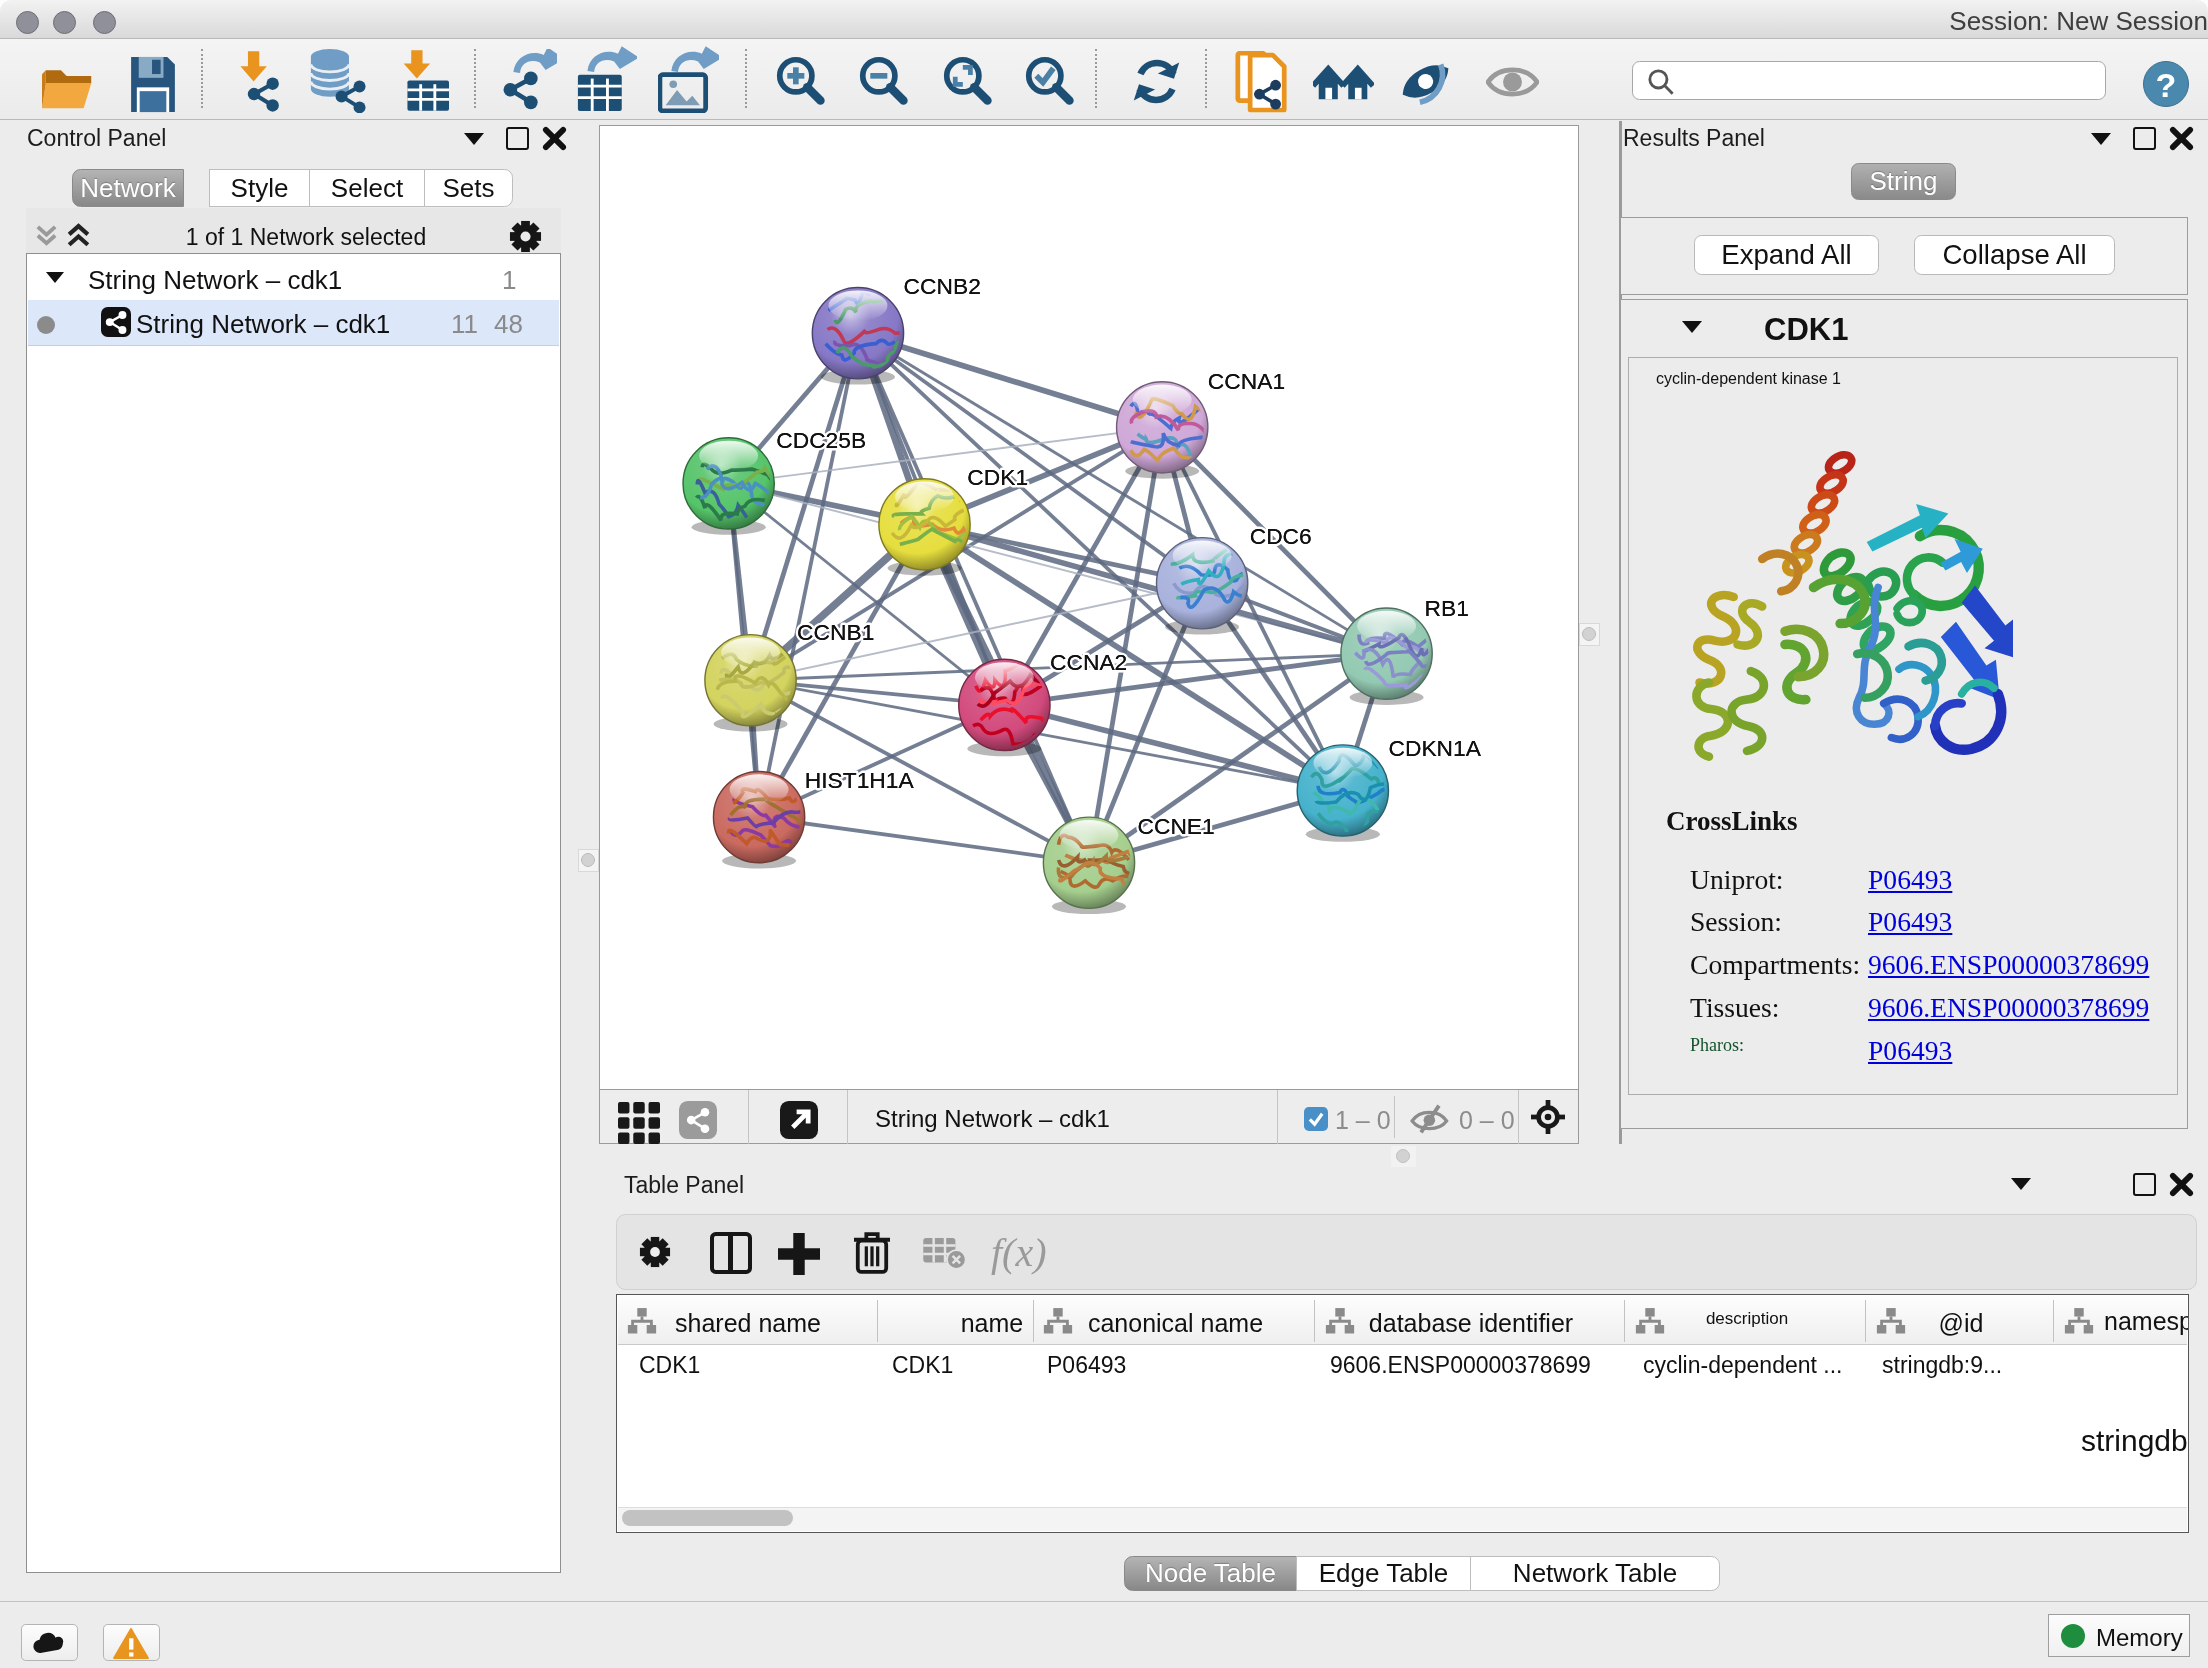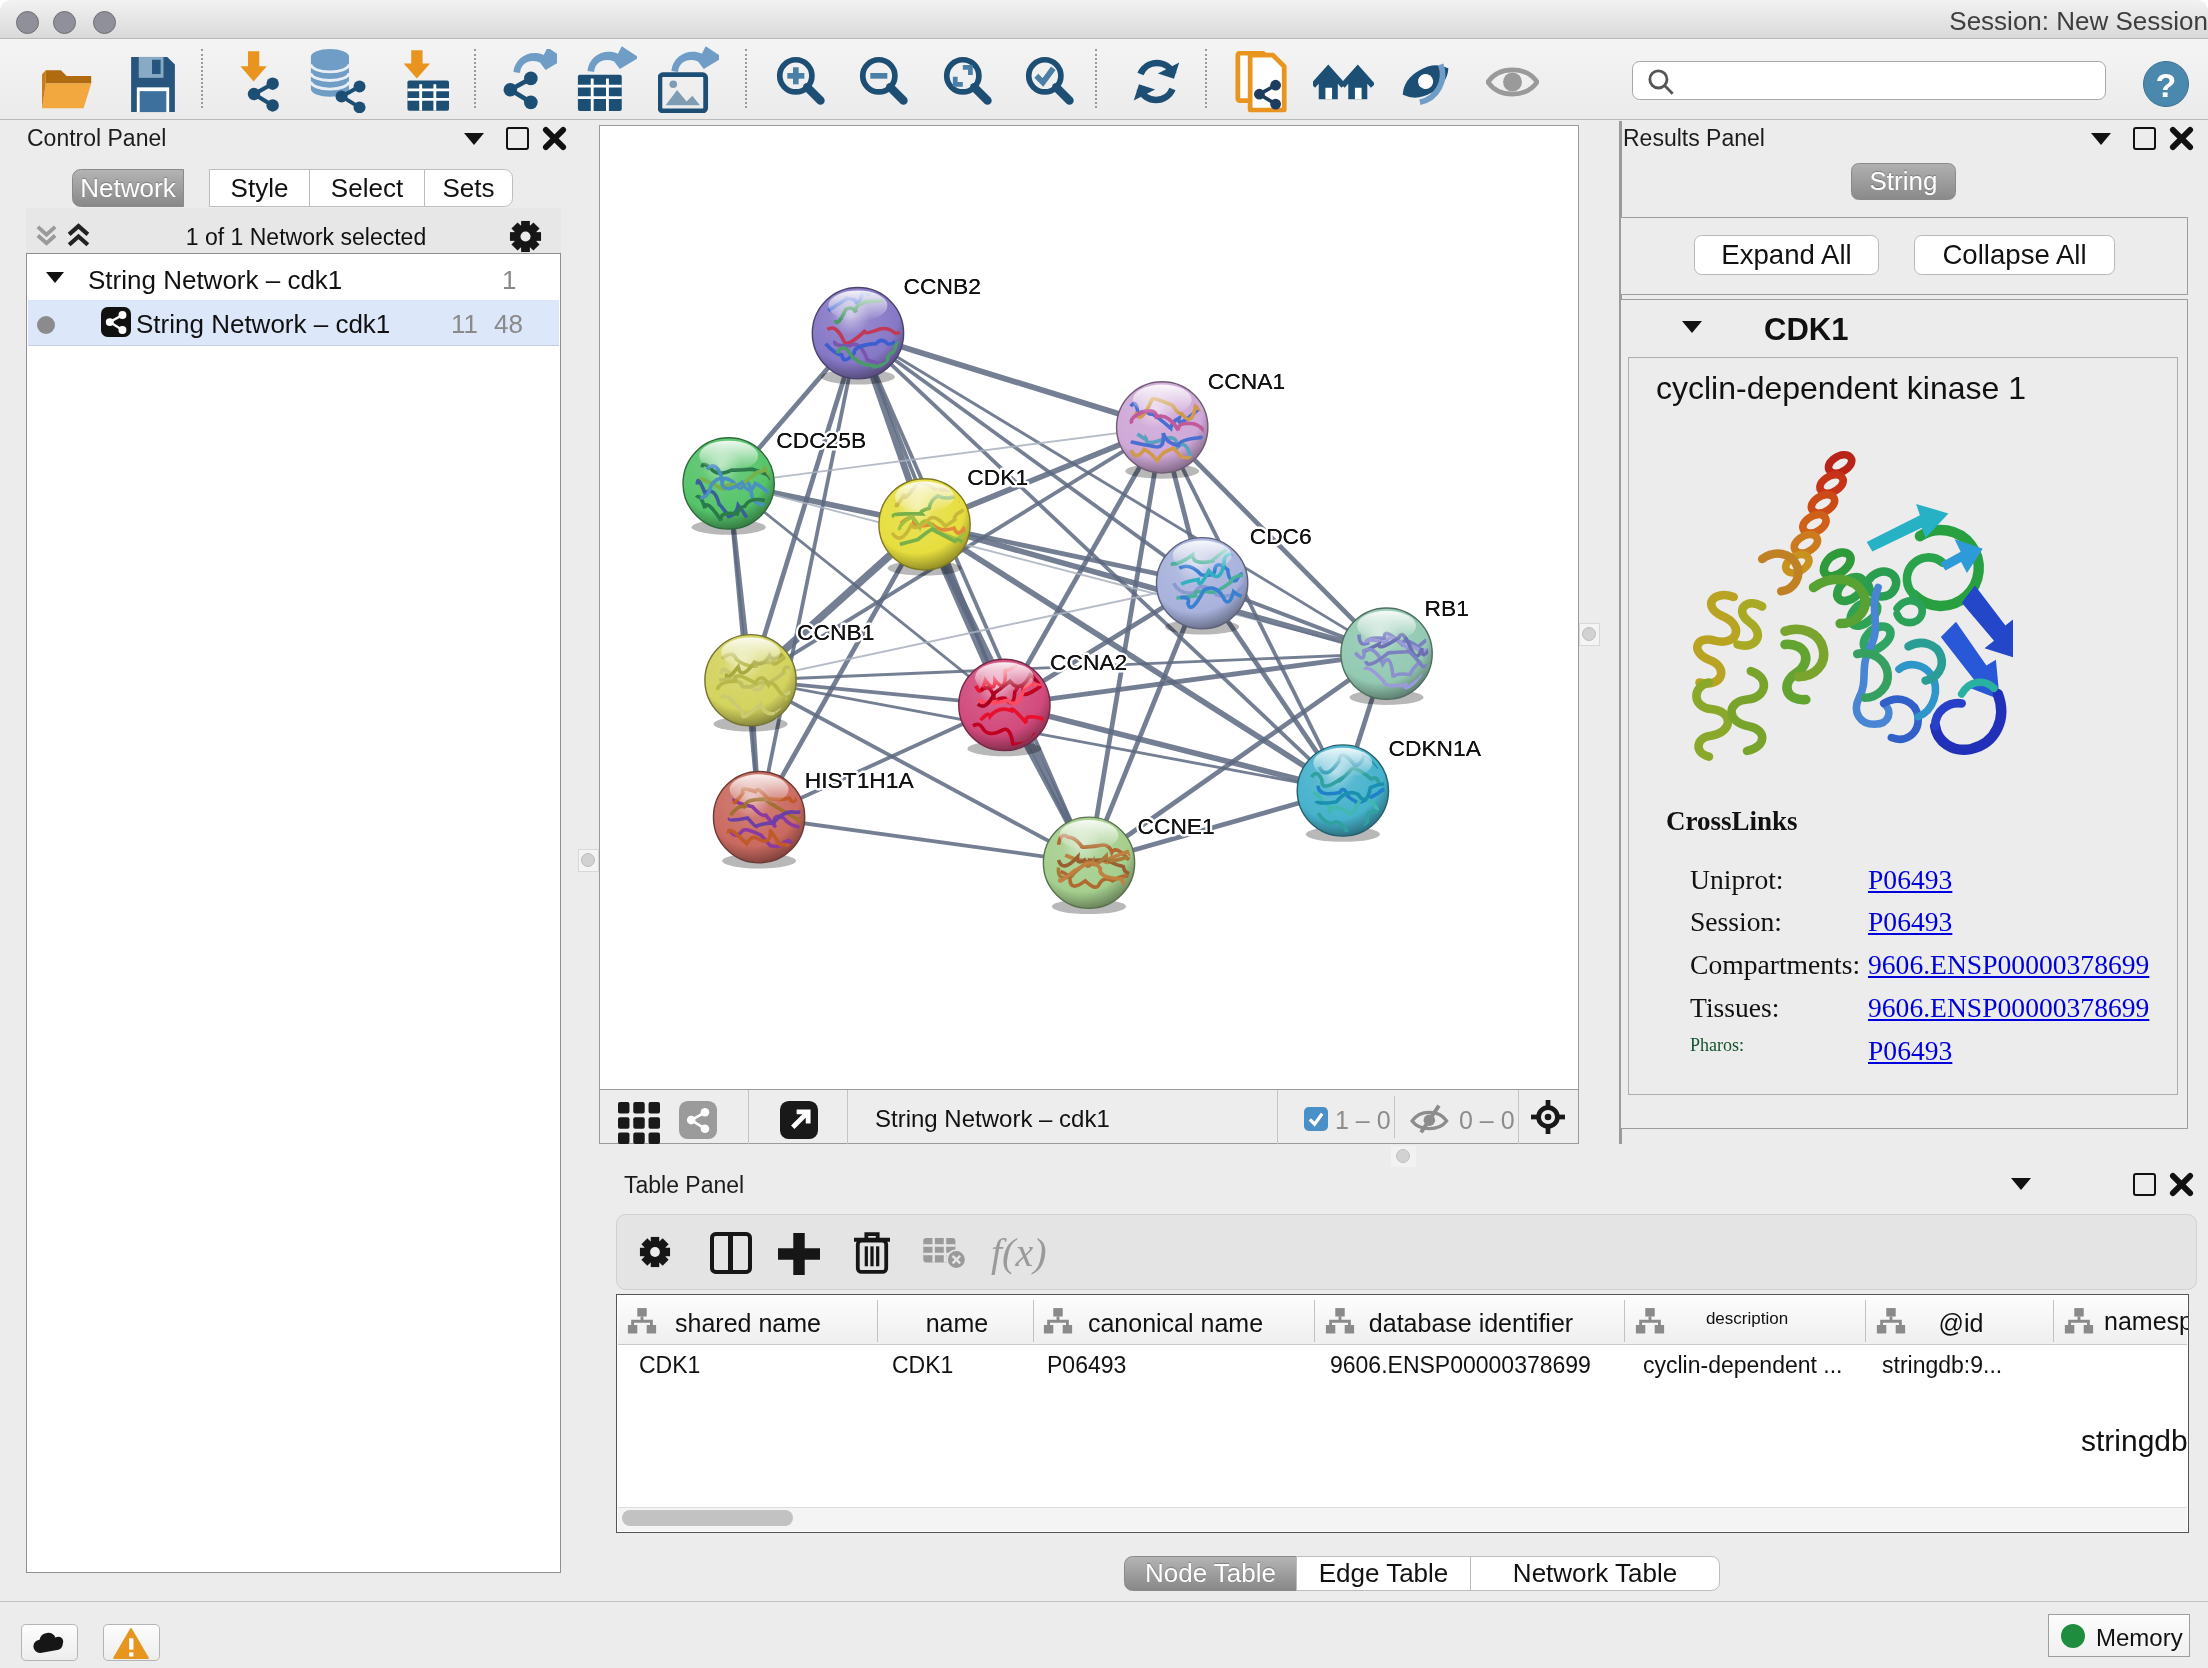--- a/index.html
+++ b/index.html
@@ -630,21 +630,21 @@
     </g>
   </svg>
 <div class="abs" style="left:1851px;top:163px;width:105px;height:37px;border-radius:7.6px;background:linear-gradient(#b0b0b0,#8a8a8a);border:1px solid #8a8a8a;color:#fff;font-size:26px;text-align:center;line-height:35px;text-shadow:0 -1px 1px rgba(0,0,0,.25)">String</div>
 <div class="abs" style="left:1620px;top:217px;width:568px;height:78px;border:1.9px solid #9c9c9c;background:#ececec"></div>
 <div class="abs" style="left:1694px;top:235px;width:185px;height:40px;background:#fff;border:1px solid #b9b9b9;border-radius:7.6px;font-size:27.6px;color:#111;text-align:center;line-height:38px">Expand All</div>
 <div class="abs" style="left:1914px;top:235px;width:201px;height:40px;background:#fff;border:1px solid #b9b9b9;border-radius:7.6px;font-size:27.6px;color:#111;text-align:center;line-height:38px">Collapse All</div>
 <div class="abs" style="left:1620px;top:299px;width:568px;height:830px;border:1.9px solid #9c9c9c;background:#ececec"></div>
 <div class="abs ico-tri" style="left:1682px;top:321px"></div>
 <div class="abs" style="left:1764px;top:312px;font-size:31px;font-weight:bold;color:#111">CDK1</div>
 <div class="abs" style="left:1628px;top:357px;width:550px;height:738px;border:1px solid #adadad;background:#ececec"></div>
-<div class="abs" style="left:1656px;top:370px;font-size:32px;color:#111">cyclin-dependent kinase 1</div>
+<div class="abs" style="left:1656px;top:370px;font-size:16px;color:#111">cyclin-dependent kinase 1</div>
 <svg class="abs" style="left:1671px;top:445px" width="342" height="323" viewBox="0 0 360 340">
     <path d="M172 14 c14 -10 26 2 12 12 c-14 10 -26 -2 -12 -12" fill="none" stroke="#b82418" stroke-width="8" stroke-opacity="1.0" stroke-linecap="round"></path>
     <path d="M163 35 c14 -10 26 2 12 12 c-14 10 -26 -2 -12 -12" fill="none" stroke="#c63418" stroke-width="8" stroke-opacity="1.0" stroke-linecap="round"></path>
     <path d="M154 56 c14 -10 26 2 12 12 c-14 10 -26 -2 -12 -12" fill="none" stroke="#cc4a16" stroke-width="8" stroke-opacity="1.0" stroke-linecap="round"></path>
     <path d="M145 77 c14 -10 26 2 12 12 c-14 10 -26 -2 -12 -12" fill="none" stroke="#d06018" stroke-width="8" stroke-opacity="1.0" stroke-linecap="round"></path>
     <path d="M136 98 c14 -10 26 2 12 12 c-14 10 -26 -2 -12 -12" fill="none" stroke="#cc7a1e" stroke-width="8" stroke-opacity="1.0" stroke-linecap="round"></path>
     <path d="M127 119 c14 -10 26 2 12 12 c-14 10 -26 -2 -12 -12" fill="none" stroke="#c8921e" stroke-width="8" stroke-opacity="1.0" stroke-linecap="round"></path>
     <path d="M66 160 c-22 -8 -34 10 -12 20 c24 10 16 32 -8 26 c-20 -6 -26 12 -6 20 c22 8 14 30 -10 24" fill="none" stroke="#b8a422" stroke-width="9" stroke-opacity="1.0" stroke-linecap="round"></path>
     <path d="M96 170 c-16 -10 -30 4 -14 16 c18 12 8 30 -12 24" fill="none" stroke="#a8aa26" stroke-width="9" stroke-opacity="1.0" stroke-linecap="round"></path>
     <path d="M40 250 c-18 4 -18 26 2 28 c24 2 24 24 0 28 c-16 2 -18 18 -2 22" fill="none" stroke="#8aa82a" stroke-width="9" stroke-opacity="1.0" stroke-linecap="round"></path>
@@ -743,21 +743,21 @@
 <div class="abs" style="left:991px;top:1229px;font-family:'Liberation Serif',serif;font-style:italic;font-size:40px;color:#9a9a9a">f(x)</div>
 <div class="abs" style="left:616px;top:1294px;width:1573px;height:239px;background:#fff;border:1.9px solid #555"></div>
 <div class="abs" style="left:618px;top:1296px;width:1569px;height:49px;background:linear-gradient(#fdfdfd,#efefef);border-bottom:1px solid #c9c9c9"></div>
 <svg class="abs" style="left:626px;top:1307px" width="32" height="28.5" viewBox="0 0 34 30">
     <rect x="12" y="1" width="10" height="9" fill="#8a8a8a"></rect>
     <rect x="2" y="19" width="10" height="9" fill="#8a8a8a"></rect>
     <rect x="22" y="19" width="10" height="9" fill="#8a8a8a"></rect>
     <path d="M17 10 L17 15 M7 19 L7 15 L27 15 L27 19" stroke="#8a8a8a" stroke-width="3" fill="none"></path>
   </svg>
 <div class="abs" style="left:654px;top:1309px;width:188px;text-align:center;font-size:25px;color:#111">shared name</div>
-<div class="abs" style="left:915px;top:1309px;width:84px;text-align:center;font-size:25px;color:#111">name</div>
+<div class="abs" style="left:950px;top:1309px;width:84px;text-align:center;font-size:25px;color:#111">name</div>
 <div class="abs" style="left:877px;top:1300px;height:42px;border-left:1px solid #c2c2c2"></div>
 <svg class="abs" style="left:1042px;top:1307px" width="32" height="28.5" viewBox="0 0 34 30">
     <rect x="12" y="1" width="10" height="9" fill="#8a8a8a"></rect>
     <rect x="2" y="19" width="10" height="9" fill="#8a8a8a"></rect>
     <rect x="22" y="19" width="10" height="9" fill="#8a8a8a"></rect>
     <path d="M17 10 L17 15 M7 19 L7 15 L27 15 L27 19" stroke="#8a8a8a" stroke-width="3" fill="none"></path>
   </svg>
 <div class="abs" style="left:1071px;top:1309px;width:209px;text-align:center;font-size:25px;color:#111">canonical name</div>
 <div class="abs" style="left:1033px;top:1300px;height:42px;border-left:1px solid #c2c2c2"></div>
 <svg class="abs" style="left:1324px;top:1307px" width="32" height="28.5" viewBox="0 0 34 30">

